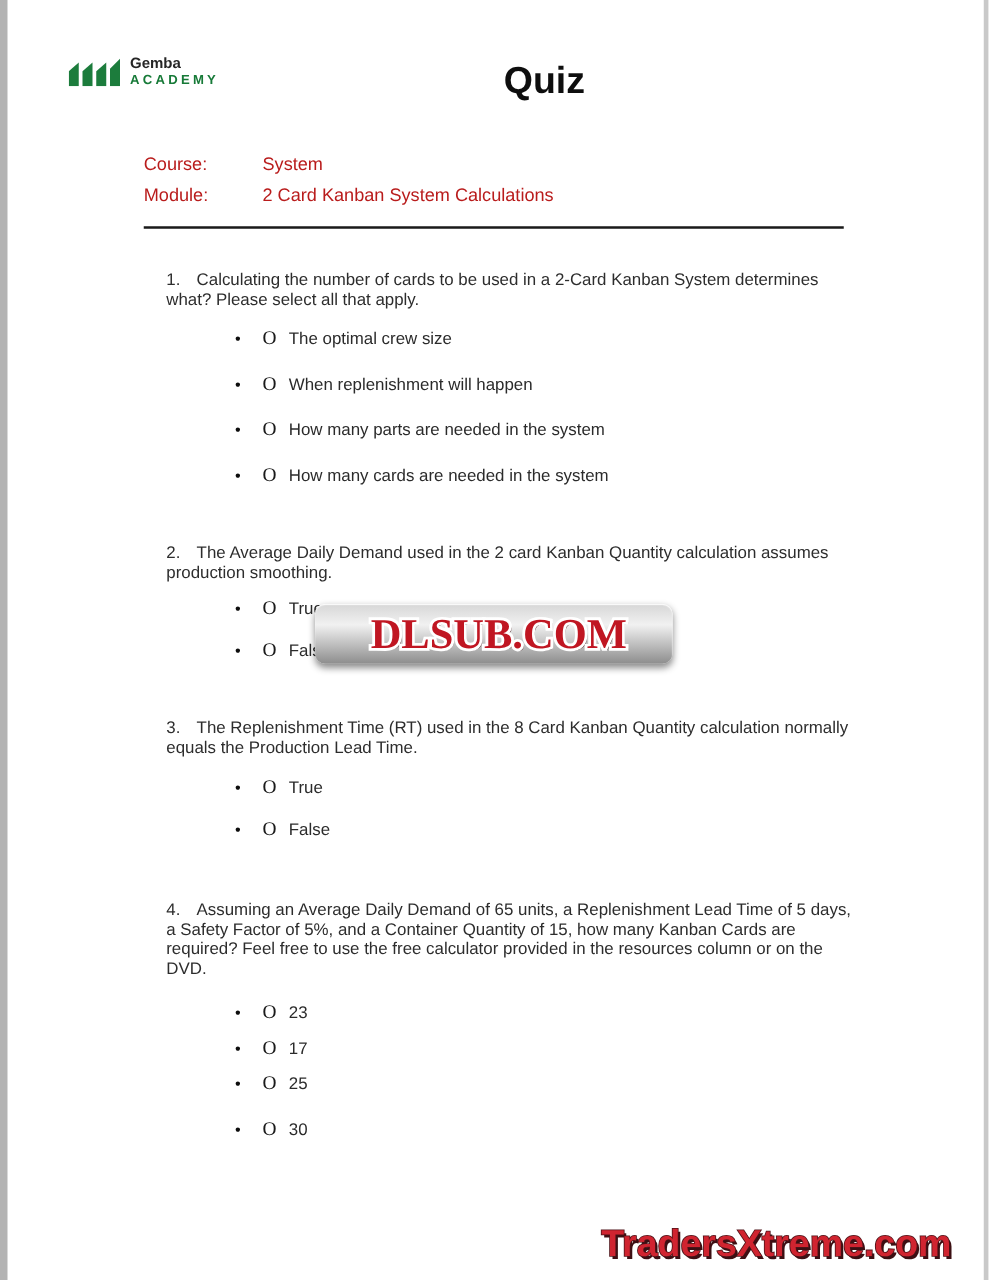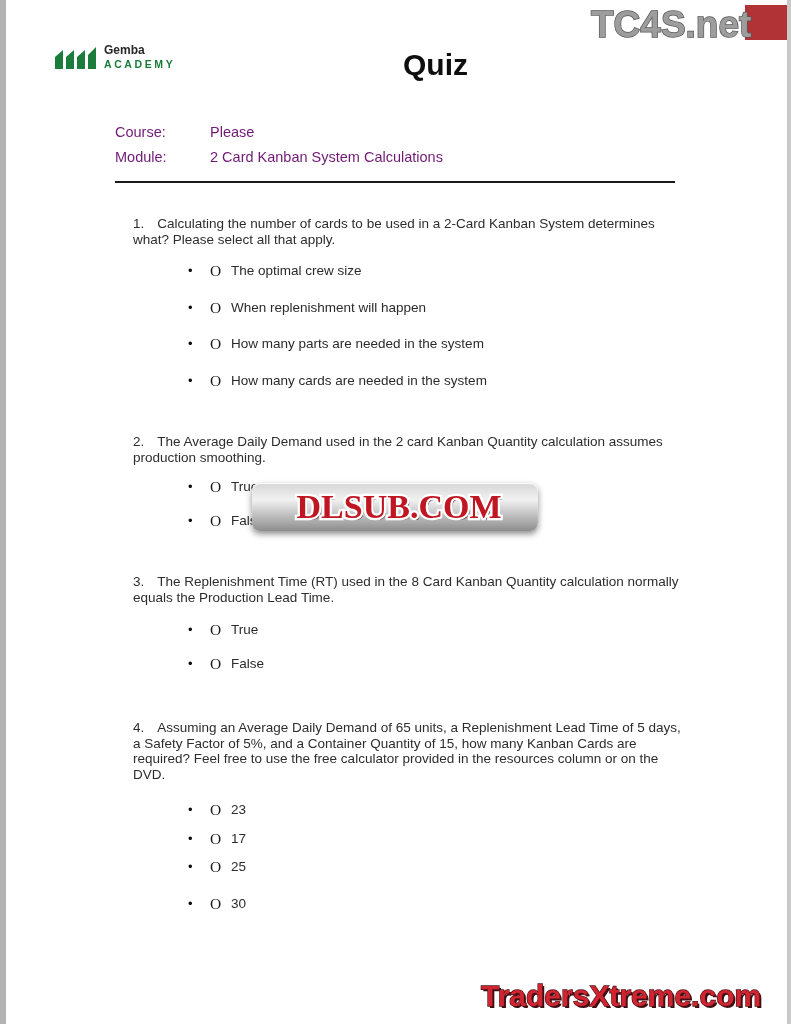--- a/index.html
+++ b/index.html
@@ -14,21 +14,21 @@
   .logo{position:absolute;top:44px;left:55px;display:flex;align-items:center;gap:7px;}
   .logo-text{display:flex;flex-direction:column;}
   .logo-name{font-size:12px;font-weight:bold;color:#262626;line-height:1;}
   .logo-academy{font-size:10.5px;font-weight:bold;color:#177a38;letter-spacing:2.6px;line-height:1;margin-top:3px;}
 
   .title{
     position:absolute;top:48px;left:0;width:100%;text-align:center;
     font-size:30px;font-weight:bold;color:#0e0e0e;padding-left:40px;
   }
 
-  .meta{position:absolute;top:122px;left:115px;font-size:14.5px;color:#701a75;}
+  .meta{position:absolute;top:122px;left:115px;font-size:14.5px;color:#b91c1c;}
   .meta-row{display:flex;margin-bottom:5px;line-height:20px;}
   .meta-label{width:95px;}
 
   .rule{position:absolute;top:181px;left:115px;width:560px;border-top:2px solid #1a1a1a;}
 
   .question{position:absolute;left:133px;width:548px;font-size:13.5px;line-height:15.5px;color:#2d2d2d;}
   .q-num{padding-right:13px;}
   .opts{padding-left:55px;}
   .opt{display:flex;align-items:center;}
   .opt .bullet{width:22px;font-size:13px;color:#0d0d0d;}
@@ -51,46 +51,40 @@
   }
   .wm-traders{position:absolute;right:6px;bottom:5px;z-index:6;}
 </style>
 </head>
 <body>
 
 <div class="page">
   <div class="edge-left"></div>
   <div class="edge-right"></div>
 
-  <div class="wm-tc4s">
-    <svg width="212" height="48" xmlns="http://www.w3.org/2000/svg">
-      <rect x="168" y="5" width="42" height="35" fill="#b23335"></rect>
-      <text x="14" y="37" font-family="Liberation Sans, sans-serif" font-size="37" font-weight="bold" fill="#9d9d9d" stroke="#565656" stroke-width="1.4" paint-order="stroke">TC4S.net</text>
-    </svg>
-  </div>
 
   <div class="logo">
     <svg width="42" height="24" xmlns="http://www.w3.org/2000/svg">
       <polygon points="0,24 0,12 8,5 8,24" fill="#1c7c3c"></polygon>
       <polygon points="11,24 11,12 19,5 19,24" fill="#1c7c3c"></polygon>
       <polygon points="22,24 22,12 30,5 30,24" fill="#1c7c3c"></polygon>
       <polygon points="33,24 33,10 41,2 41,24" fill="#1c7c3c"></polygon>
     </svg>
     <div class="logo-text">
       <span class="logo-name">Gemba</span>
       <span class="logo-academy">ACADEMY</span>
     </div>
   </div>
 
   <div class="title">Quiz</div>
 
   <div class="meta">
     <div class="meta-row">
       <span class="meta-label">Course:</span>
-      <span class="meta-value">Please</span>
+      <span class="meta-value">System</span>
     </div>
     <div class="meta-row">
       <span class="meta-label">Module:</span>
       <span class="meta-value">2 Card Kanban System Calculations</span>
     </div>
   </div>
 
   <div class="rule"></div>
 
   <div class="question" id="q1">

